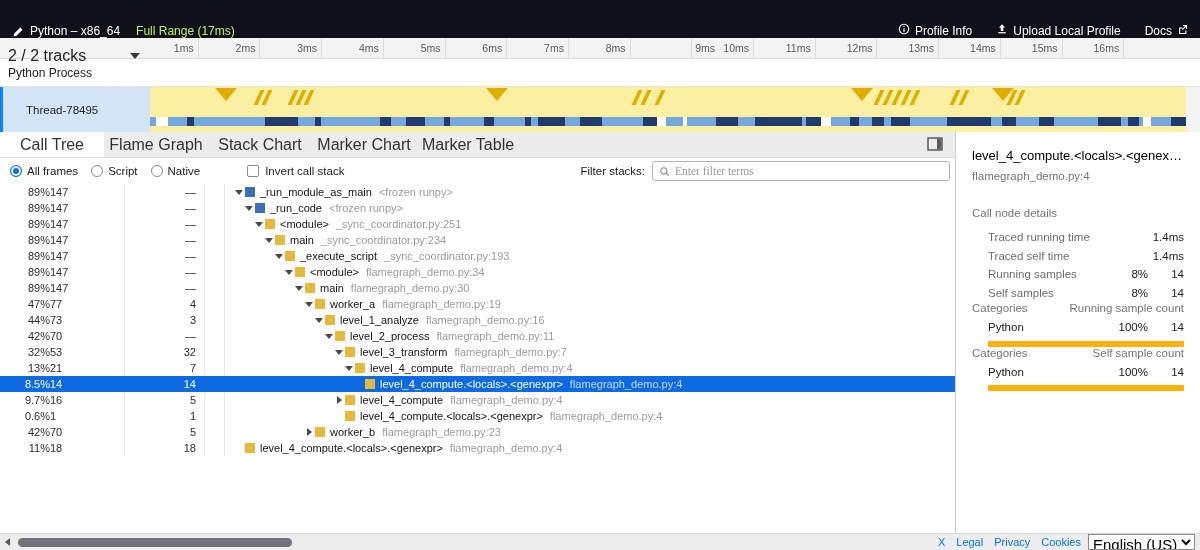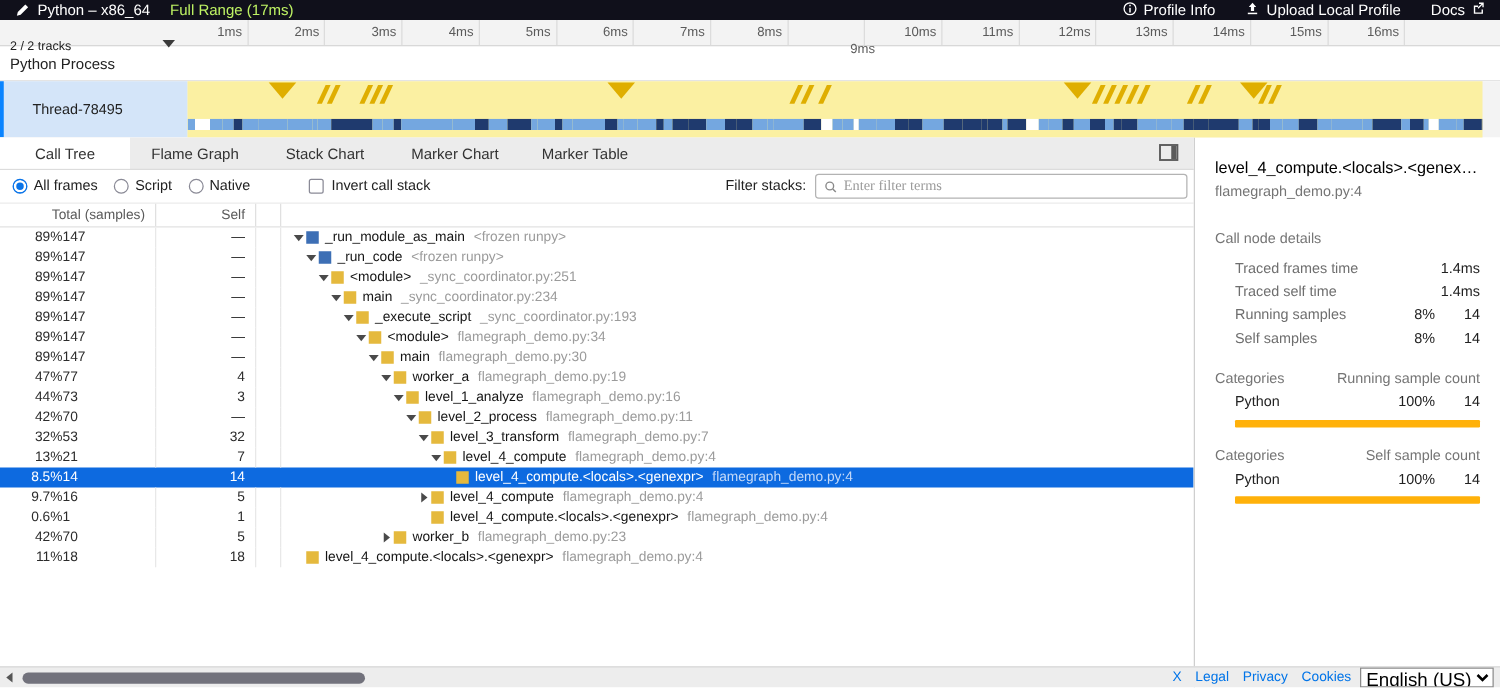--- a/index.html
+++ b/index.html
@@ -1,33 +1,33 @@
 <!DOCTYPE html>
 <html><head>
 <meta charset="utf-8">
 <style>
   *{margin:0;padding:0;box-sizing:border-box}
   html,body{width:1200px;height:550px;overflow:hidden;background:#fff;
     font-family:"Liberation Sans",sans-serif;}
   .app{position:relative;width:1200px;height:550px;display:flex;flex-direction:column}
 
   
-  .topbar{height:16px;background:#10101b;color:#fff;display:flex;align-items:center;
+  .topbar{height:38px;background:#10101b;color:#fff;display:flex;align-items:flex-end;
     font-size:12px;padding:0 12px;flex:0 0 auto}
   .tb-icon{display:inline-flex;margin-right:6px}
   .tb-title{color:#fff}
   .range-link{color:#bef264;margin-left:16px;cursor:pointer}
   .tb-spacer{flex:1}
   .tb-item{display:flex;align-items:center;gap:5px;color:#fff;cursor:pointer;margin-left:24px}
 
   
   .ruler{height:21px;background:#f3f3f3;border-bottom:1px solid #d8d8d8;position:relative;
     font-size:10.5px;color:#5a5a5a;flex:0 0 auto}
-  .tracks-dd{position:absolute;left:0;top:0;width:150px;height:100%;display:flex;align-items:flex-start;
-    padding:16px 10px 0 8px;color:#222;font-size:10px;cursor:pointer;z-index:2;background:#f3f3f3}
+  .tracks-dd{position:absolute;left:0;top:0;width:150px;height:100%;display:flex;align-items:center;
+    padding:16px 10px 0 8px;color:#222;font-size:16px;cursor:pointer;z-index:2;background:#f3f3f3}
   .dd-caret{width:0;height:0;border-left:5px solid transparent;border-right:5px solid transparent;
     border-top:6px solid #3a3a3a;margin-left:auto}
   .tickline{position:absolute;top:0;bottom:0;width:1px;background:#dcdcdc}
   .ticklab{position:absolute;top:4px;transform:translateX(-100%);padding-right:4px;white-space:nowrap}
 
   
   .process-row{height:28px;background:#fff;border-bottom:1px solid #e4e4e4;display:flex;
     align-items:center;padding-left:8px;font-size:12px;color:#222;flex:0 0 auto}
   .thread-row{height:45px;display:flex;flex:0 0 auto;background:#f3f3f3}
   .thread-label{width:150px;background:#d4e5f9;border-left:3px solid #0a84ff;display:flex;
@@ -38,21 +38,21 @@
   .slash{position:absolute;top:3px;width:4px;height:15px;background:#dfae00;transform:skewX(-25deg)}
   .strip{position:absolute;left:0;right:0;bottom:6px;height:9px;font-size:0;white-space:nowrap;overflow:hidden}
   .seg{display:inline-block;height:9px;vertical-align:top}
 
   
   .bottom{flex:1;display:flex;min-height:0}
   .left-pane{width:955px;flex:0 0 auto;display:flex;flex-direction:column;min-height:0;background:#fff}
 
   .tabbar{height:26px;background:#ececec;border-bottom:1px solid #dcdcdc;display:flex;
     align-items:stretch;position:relative;flex:0 0 auto}
-  .tab{width:104px;display:flex;align-items:center;justify-content:center;font-size:12px;
+  .tab{width:104px;display:flex;align-items:center;justify-content:center;font-size:16px;
     color:#333;cursor:pointer}
   .tab.active{background:#fff}
   .panel-toggle{position:absolute;right:12px;top:5px;cursor:pointer;display:inline-flex}
 
   .filterbar{height:26px;background:#fff;display:flex;align-items:center;padding:0 5px 0 10px;
     font-size:11.5px;color:#222;flex:0 0 auto}
   .radio-wrap{display:flex;align-items:center;margin-right:13px;cursor:pointer}
   .radio{width:12px;height:12px;border-radius:50%;border:1px solid #8a8a96;background:#fff;
     display:inline-block;margin-right:5px;flex:0 0 auto}
   .radio.on{border-color:#0a74e8;background:#0a74e8;box-shadow:inset 0 0 0 2px #fff}
@@ -104,21 +104,21 @@
     font-size:11.5px;overflow:hidden}
   .sb-title{font-size:13px;color:#000;white-space:nowrap;overflow:hidden;text-overflow:ellipsis}
   .sb-sub{font-size:11.5px;color:#757575;margin-top:7px}
   .sb-section{font-size:11.5px;color:#757575;margin-top:25px}
   .sb-details{margin-top:9px}
   .sb-row{display:flex;align-items:center;height:18.5px;color:#222;padding-left:16px}
   .sb-label{color:#6e6e6e;flex:1}
   .sb-val{margin-left:auto;color:#222}
   .sb-pct{width:46px;text-align:right;color:#222}
   .sb-count{width:36px;text-align:right;color:#222}
-  .sb-cat-head{display:flex;margin-top:17px;color:#757575}
+  .sb-cat-head{display:flex;color:#757575}
   .sb-subhead{margin-left:auto}
   .sb-cat-label{flex:1;color:#222}
   .sb-row.cat{margin-top:4px;padding-left:16px}
   .sb-bar{height:6px;margin-left:16px;margin-top:4px;border-radius:1px}
 
   
   .footer{position:absolute;left:0;right:0;bottom:0;height:17px;background:#ededed;
     border-top:1px solid #d7d7d7;display:flex;align-items:center;font-size:11px;z-index:5}
   .scroll-arrow{width:0;height:0;border-top:4px solid transparent;border-bottom:4px solid transparent;
     border-right:5px solid #555;margin-left:5px;cursor:pointer}
@@ -181,21 +181,21 @@
       <span class="ticklab" style="left: 382.8px;">4ms</span>
       <div class="tickline" style="left: 444.5px;"></div>
       <span class="ticklab" style="left: 444.5px;">5ms</span>
       <div class="tickline" style="left: 506.2px;"></div>
       <span class="ticklab" style="left: 506.2px;">6ms</span>
       <div class="tickline" style="left: 567.9px;"></div>
       <span class="ticklab" style="left: 567.9px;">7ms</span>
       <div class="tickline" style="left: 629.6px;"></div>
       <span class="ticklab" style="left: 629.6px;">8ms</span>
       <div class="tickline" style="left: 691.3px;"></div>
-      <span class="ticklab" style="left: 704px; margin-top: 13px;">9ms</span>
+      <span class="ticklab" style="left: 719px;">9ms</span>
       <div class="tickline" style="left: 753px;"></div>
       <span class="ticklab" style="left: 753px;">10ms</span>
       <div class="tickline" style="left: 814.7px;"></div>
       <span class="ticklab" style="left: 814.7px;">11ms</span>
       <div class="tickline" style="left: 876.4px;"></div>
       <span class="ticklab" style="left: 876.4px;">12ms</span>
       <div class="tickline" style="left: 938.1px;"></div>
       <span class="ticklab" style="left: 938.1px;">13ms</span>
       <div class="tickline" style="left: 999.8px;"></div>
       <span class="ticklab" style="left: 999.8px;">14ms</span>
@@ -282,26 +282,20 @@
               <svg width="11" height="11" viewBox="0 0 16 16">
                 <circle cx="7" cy="7" r="4.5" fill="none" stroke="#8a8a8a" stroke-width="1.6"></circle>
                 <line x1="10.5" y1="10.5" x2="14" y2="14" stroke="#8a8a8a" stroke-width="1.8"></line>
               </svg>
             </span>
           <input type="text" placeholder="Enter filter terms" style="">
         </span>
       </div>
 
 
-      <div class="tree-header">
-        <span class="h-total">Total (samples)</span>
-        <span class="h-self">Self</span>
-        <span class="h-icon"></span>
-        <span class="h-rest"></span>
-      </div>
 
       <div class="rows">
           <div class="trow">
             <span class="c-pct">89%</span>
             <span class="c-total">147</span>
             <span class="c-self">—</span>
             <span class="c-icon"></span>
             <span class="c-tree" style="padding-left: 8px;">
               <span class="tri-slot">
                 <span class="tri-open"></span>
@@ -532,21 +526,21 @@
         </div>
 
     </div>
 
     <aside class="sidebar">
       <div class="sb-title">level_4_compute.&lt;locals&gt;.&lt;genexpr&gt;</div>
       <div class="sb-sub">flamegraph_demo.py:4</div>
       <div class="sb-section">Call node details</div>
       <div class="sb-details">
           <div class="sb-row">
-            <span class="sb-label">Traced frames time</span>
+            <span class="sb-label">Traced running time</span>
             <span class="sb-val">1.4ms</span>
           </div>
           <div class="sb-row">
             <span class="sb-label">Traced self time</span>
             <span class="sb-val">1.4ms</span>
           </div>
           <div class="sb-row">
             <span class="sb-label">Running samples</span>
             <span class="sb-pct">8%</span>
             <span class="sb-count">14</span>

